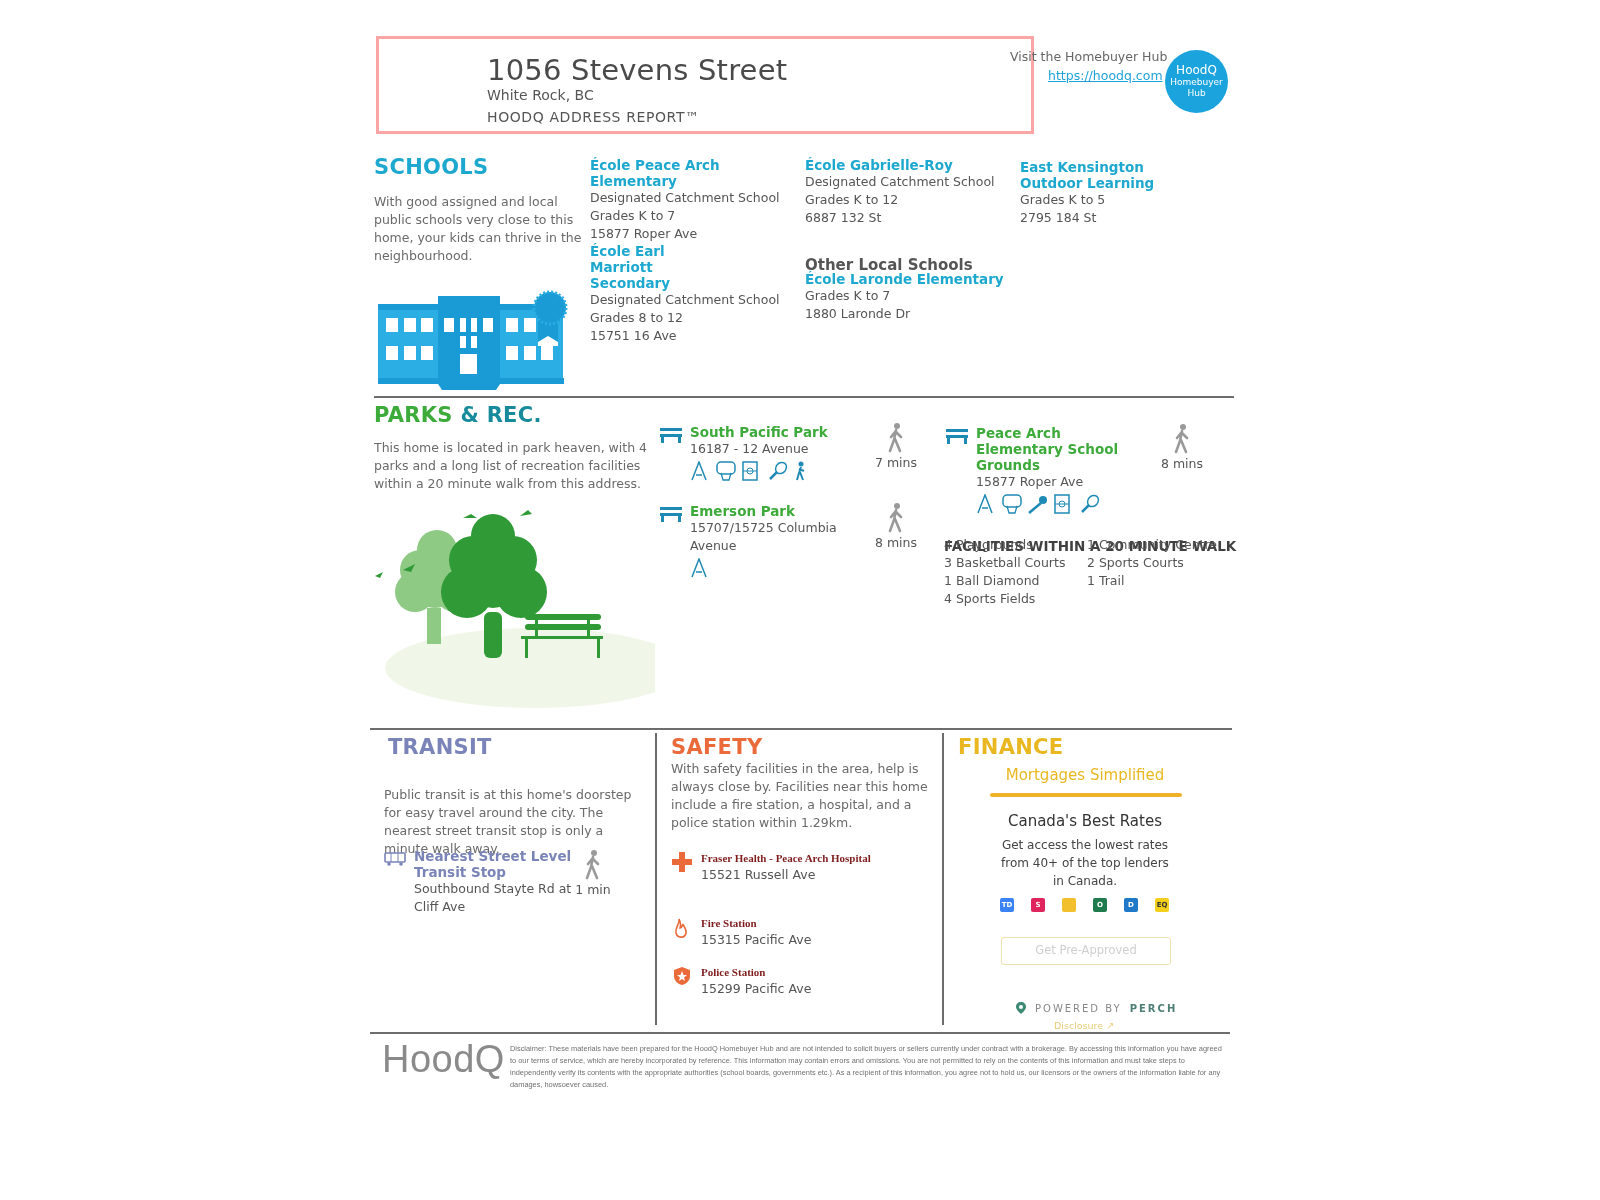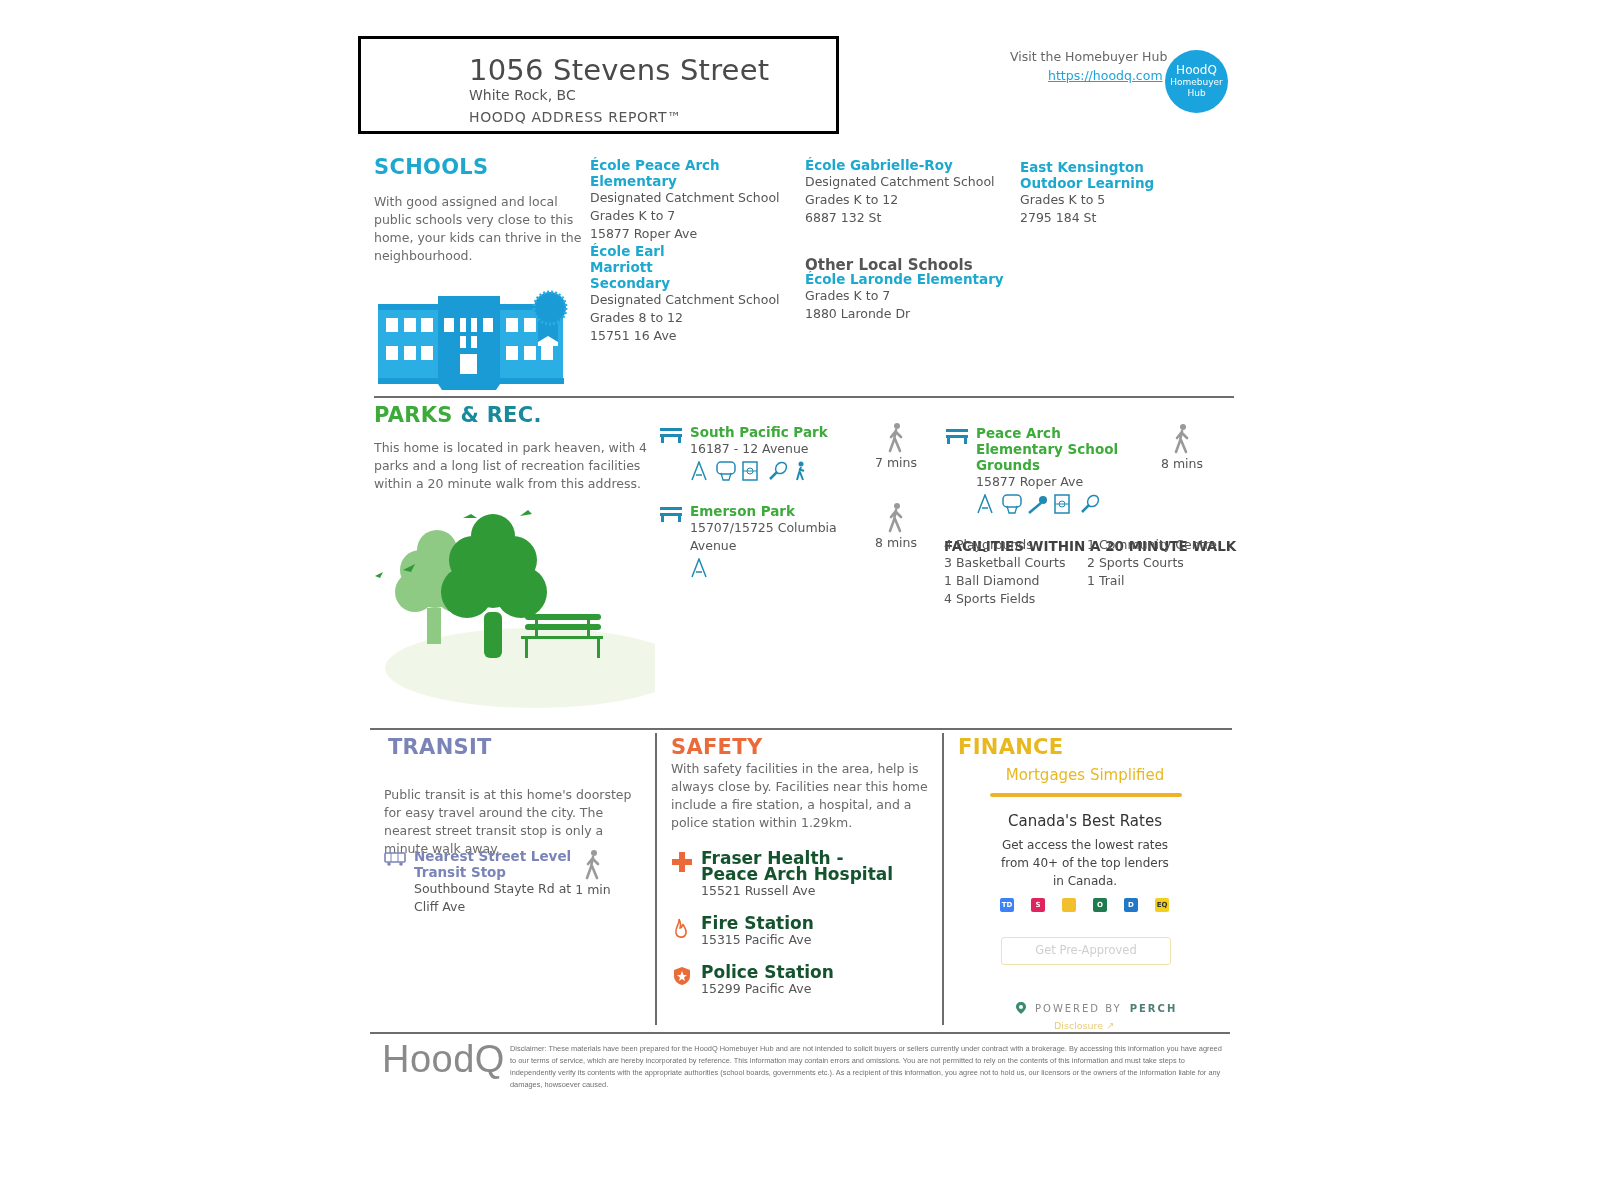--- a/index.html
+++ b/index.html
@@ -2,21 +2,21 @@
 <html><head>
 <meta charset="utf-8">
 <style>
   * { box-sizing: border-box; margin: 0; padding: 0; }
   html, body { width: 1600px; height: 1200px; background: #ffffff; overflow: hidden; }
   body { font-family: "DejaVu Sans", "Liberation Sans", sans-serif; color: #555; position: relative; }
 
   .abs { position: absolute; }
 
   
-  #title-box { left: 358px; top: 36px; width: 481px; height: 98px; border: 3px solid #000000; }
+  #title-box { left: 376px; top: 36px; width: 658px; height: 98px; border: 3px solid #fca5a5; }
   #addr-title { left: 108px; top: 14px; font-size: 29px; color: #4a4a4a; letter-spacing: 0.2px; }
   #addr-city { left: 108px; top: 48px; font-size: 14px; color: #555; }
   #addr-report { left: 108px; top: 70px; font-size: 14px; color: #555; letter-spacing: 0.6px; }
 
   #hub-visit { left: 1010px; top: 49px; font-size: 12.5px; color: #666; }
   #hub-link { left: 1048px; top: 68px; font-size: 12.5px; color: #1fa3d9; text-decoration: underline; cursor: pointer; }
   #hub-badge { left: 1165px; top: 50px; width: 63px; height: 63px; border-radius: 50%; background: #1aa3dd; color: #fff; text-align: center; cursor: pointer; }
   #hub-badge .b1 { display: block; font-size: 12px; margin-top: 13px; }
   #hub-badge .b2 { display: block; font-size: 9px; line-height: 11px; }
 
@@ -76,21 +76,21 @@
 
   #transit-h { left: 388px; top: 735px; color: #7b84b8; }
   #transit-desc { left: 384px; top: 760px; width: 260px; margin-top: 26px; }
   #transit-icon { left: 384px; top: 852px; }
   #transit-stop { left: 414px; top: 848px; width: 170px; }
   #transit-stop .nm { font-weight: bold; font-size: 13.5px; color: #7b84b8; line-height: 16px; }
   #walk-t { left: 563px; top: 850px; }
 
   #safety-h { left: 671px; top: 735px; color: #ea6a3a; }
   #safety-desc { left: 671px; top: 760px; width: 260px; }
-  .safe-name { font-weight: bold; font-size: 17px; color: #14532d; line-height: 16px; }
+  .safe-name { font-weight: bold; font-size: 11px; color: #7f1d1d; line-height: 16px; font-family: Liberation Serif, serif; }
   #safe-0 { left: 701px; top: 850px; }
   #safe-0-icon { left: 671px; top: 851px; }
   #safe-1 { left: 701px; top: 915px; }
   #safe-1-icon { left: 674px; top: 918px; }
   #safe-2 { left: 701px; top: 964px; }
   #safe-2-icon { left: 673px; top: 966px; }
 
   #finance-h { left: 958px; top: 735px; color: #e9b820; }
   #fin-sub { left: 960px; top: 766px; width: 250px; text-align: center; font-size: 15px; color: #e9b820; }
   #fin-bar { left: 990px; top: 793px; width: 192px; height: 4px; background: #f0b22a; border-radius: 2px; }

